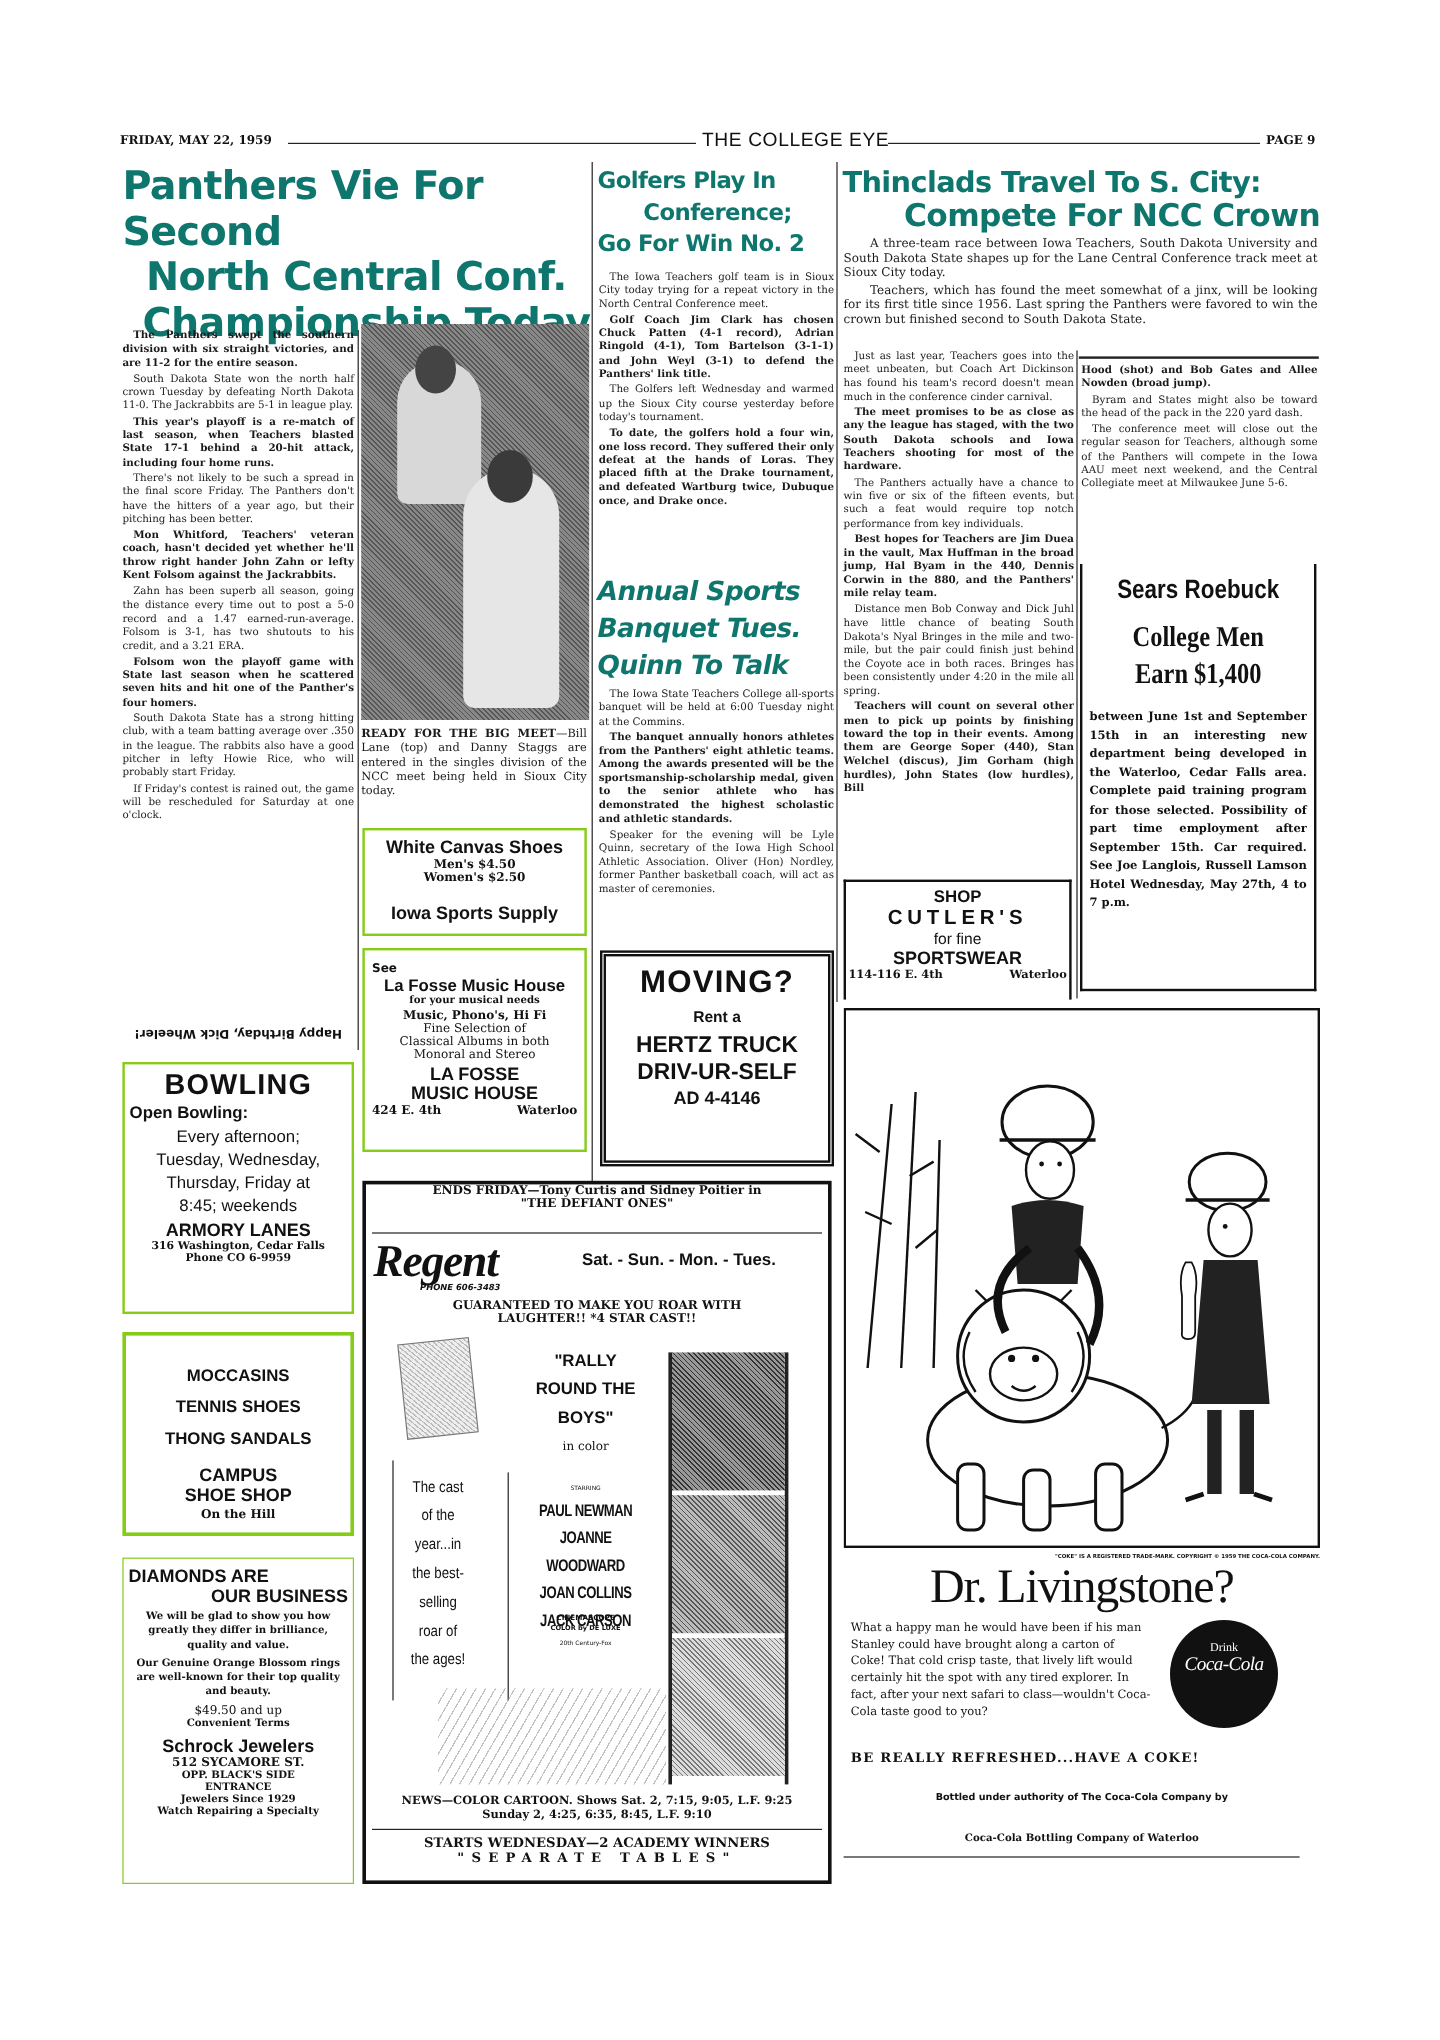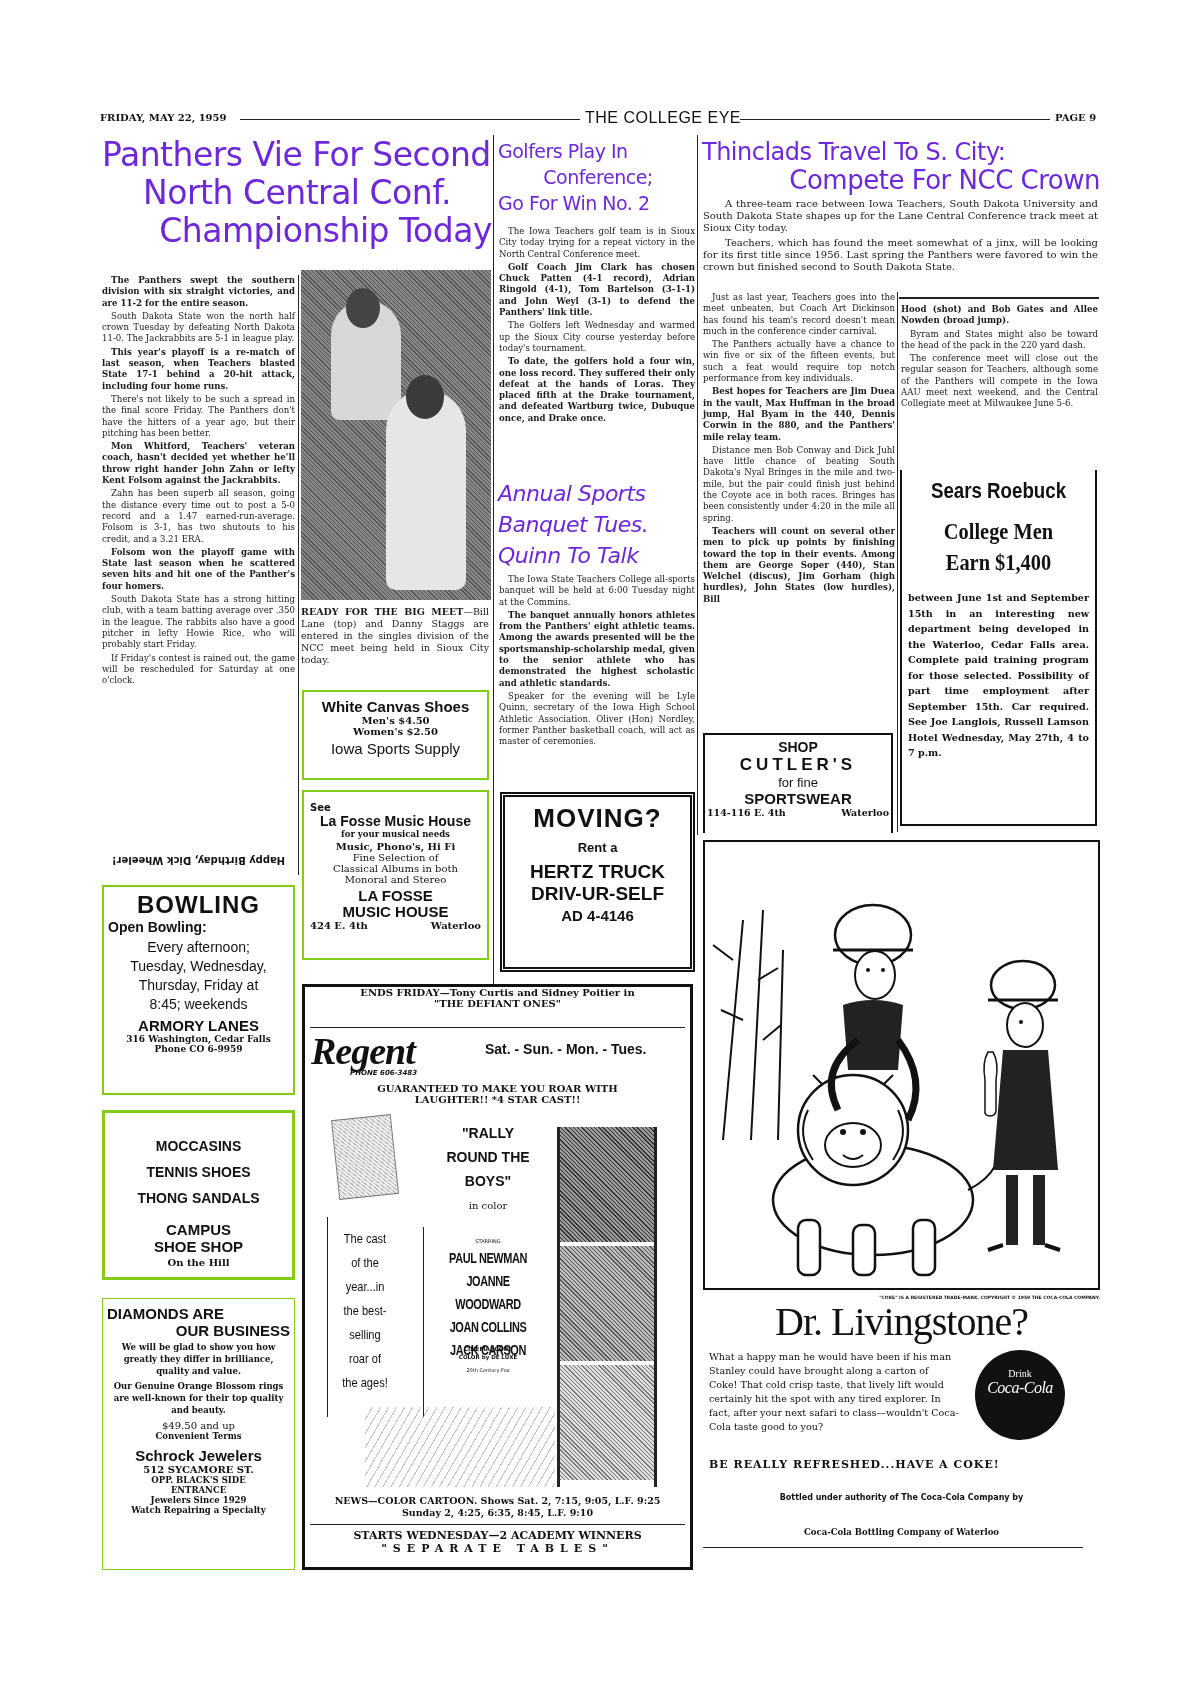--- a/index.html
+++ b/index.html
@@ -10,21 +10,21 @@
   .sans { font-family: "DejaVu Sans", sans-serif; }
   .lib { font-family: "Liberation Sans", sans-serif; }
   .libserif { font-family: "Liberation Serif", serif; }
   .body-text { font-family: "DejaVu Serif", serif; font-size: 8.6px; line-height: 11.3px; text-align: justify; color: #1a1a1a; }
   .body-text p { text-indent: 9px; margin-bottom: 2px; }
   .body-text p.b { font-weight: bold; }
   .vrule { position: absolute; background: #222; width: 1px; }
   .hrule { position: absolute; background: #222; height: 1px; }
   .box { position: absolute; border: 2px solid #84cc16; }
   .center { text-align: center; }
-  .headline { font-family: "DejaVu Sans", sans-serif; font-weight: normal; color: #6d28d9; letter-spacing: -0.5px; }
+  .headline { font-family: "DejaVu Sans", sans-serif; font-weight: bold; color: #0f766e; letter-spacing: -0.5px; }
   .photo { background: repeating-linear-gradient(45deg, #555 0 1px, #888 1px 3px); }
 </style>
 </head>
 <body>
 
 <div class="abs" style="left:100px;top:110px;width:1000px;height:18px;">
   <span class="abs serif" style="left:0;top:2px;font-size:10px;font-weight:bold;">FRIDAY, MAY 22, 1959</span>
   <div class="hrule" style="left:140px;top:9px;width:340px;"></div>
   <span class="abs lib" style="left:485px;top:-1px;font-size:16px;letter-spacing:0.5px;">THE COLLEGE EYE</span>
   <div class="hrule" style="left:640px;top:9px;width:310px;"></div>
@@ -60,21 +60,21 @@
 </div>
 
 <div class="abs body-text" style="left:301px;top:606px;width:188px;font-size:9.5px;line-height:12px;">
   <span style="font-weight:bold;">READY FOR THE BIG MEET</span><span>—Bill Lane (top) and Danny Staggs are entered in the singles division of the NCC meet being held in Sioux City today.</span>
 </div>
 
 <div class="box center" style="left:302px;top:690px;width:187px;height:90px;">
   <div class="lib" style="font-weight:bold;font-size:15px;margin-top:6px;">White Canvas Shoes</div>
   <div class="serif" style="font-size:10px;font-weight:bold;">Men's $4.50</div>
   <div class="serif" style="font-size:10px;font-weight:bold;">Women's $2.50</div>
-  <div class="lib" style="font-weight:normal;font-size:15px;margin-top:3px;">Iowa Sports Supply</div>
+  <div class="lib" style="font-weight:bold;font-size:15px;margin-top:16px;">Iowa Sports Supply</div>
 </div>
 
 <div class="box center" style="left:302px;top:790px;width:187px;height:170px;padding:10px 6px;">
   <div class="sans" style="text-align:left;font-weight:bold;font-size:10px;">See</div>
   <div class="lib" style="font-weight:bold;font-size:14px;">La Fosse Music House</div>
   <div class="serif" style="font-size:8.5px;font-weight:bold;">for your musical needs</div>
   <div class="serif" style="font-size:10px;font-weight:bold;margin-top:2px;text-align:center;">Music, Phono's, Hi Fi</div>
   <div class="serif" style="font-size:10px;">Fine Selection of</div>
   <div class="serif" style="font-size:10px;">Classical Albums in both</div>
   <div class="serif" style="font-size:10px;">Monoral and Stereo</div>
@@ -163,20 +163,21 @@
   <div>Thinclads Travel To S. City:</div>
   <div style="text-align:right;font-size:26px;">Compete For NCC Crown</div>
 </div>
 <div class="abs body-text" style="left:703px;top:198px;width:395px;font-size:10px;line-height:12.2px;">
   <p style="text-indent:22px;">A three-team race between Iowa Teachers, South Dakota University and South Dakota State shapes up for the Lane Central Conference track meet at Sioux City today.</p>
   <p style="text-indent:22px;">Teachers, which has found the meet somewhat of a jinx, will be looking for its first title since 1956. Last spring the Panthers were favored to win the crown but finished second to South Dakota State.</p>
 </div>
 
 <div class="abs body-text" style="left:703px;top:292px;width:192px;">
   <p>Just as last year, Teachers goes into the meet unbeaten, but Coach Art Dickinson has found his team's record doesn't mean much in the conference cinder carnival.</p>
+  <p class="b">The meet promises to be as close as any the league has staged, with the two South Dakota schools and Iowa Teachers shooting for most of the hardware.</p>
   <p>The Panthers actually have a chance to win five or six of the fifteen events, but such a feat would require top notch performance from key individuals.</p>
   <p class="b">Best hopes for Teachers are Jim Duea in the vault, Max Huffman in the broad jump, Hal Byam in the 440, Dennis Corwin in the 880, and the Panthers' mile relay team.</p>
   <p>Distance men Bob Conway and Dick Juhl have little chance of beating South Dakota's Nyal Bringes in the mile and two-mile, but the pair could finish just behind the Coyote ace in both races. Bringes has been consistently under 4:20 in the mile all spring.</p>
   <p class="b">Teachers will count on several other men to pick up points by finishing toward the top in their events. Among them are George Soper (440), Stan Welchel (discus), Jim Gorham (high hurdles), John States (low hurdles), Bill</p>
 </div>
 
 <div class="vrule" style="left:897px;top:292px;height:540px;"></div>
 <div class="hrule" style="left:899px;top:297px;width:200px;height:2px;"></div>
 
 <div class="abs body-text" style="left:901px;top:304px;width:197px;">

